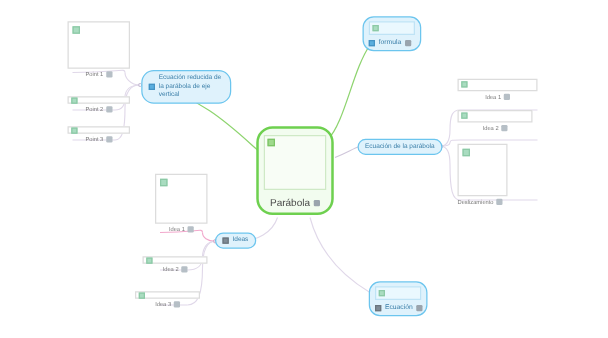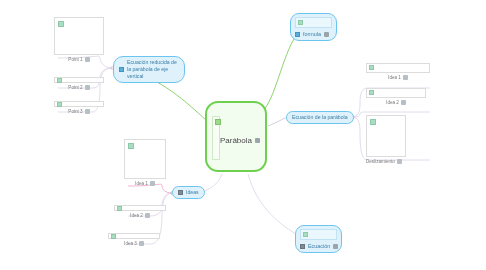--- a/index.html
+++ b/index.html
@@ -23,21 +23,21 @@
 
   
   .center-node {
     position: absolute;
     left: 205px; top: 101px;
     width: 62px; height: 71px;
     border: 2px solid #6ed04f;
     border-radius: 13px;
     background: #f2fcef;
     display: flex;
-    flex-direction: row;
+    flex-direction: column;
     align-items: center;
     padding: 5px 5px 3px 5px;
   }
   .center-node .thumb {
     width: 50px; height: 44px;
     border: 1px solid #cfe9c6;
     background: #f8fdf6;
     position: relative;
   }
   .center-node .thumb .tiny {

